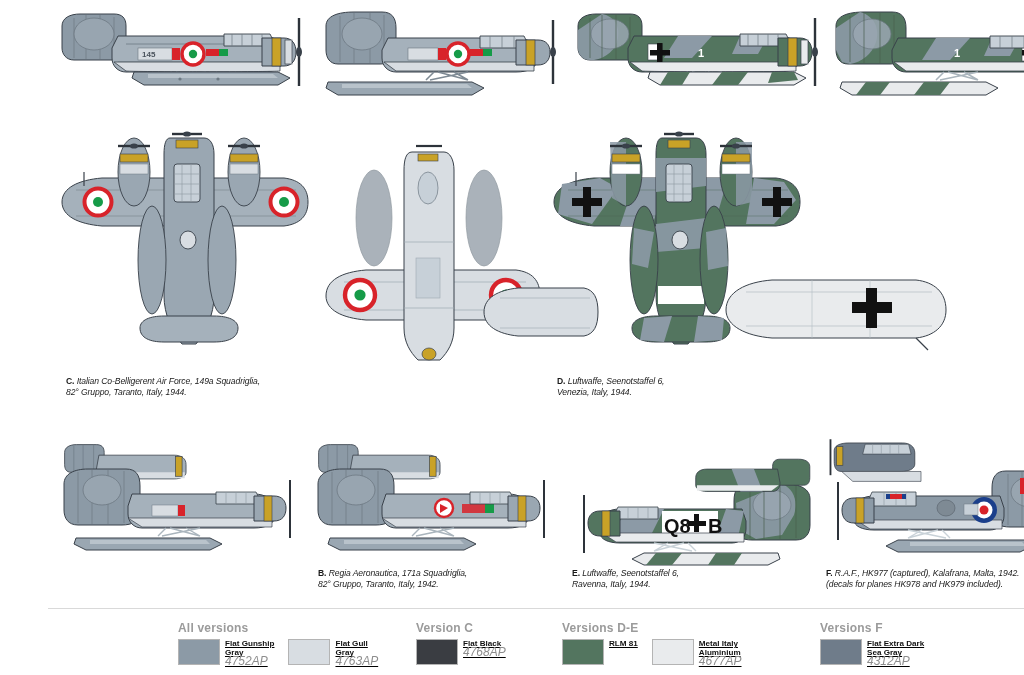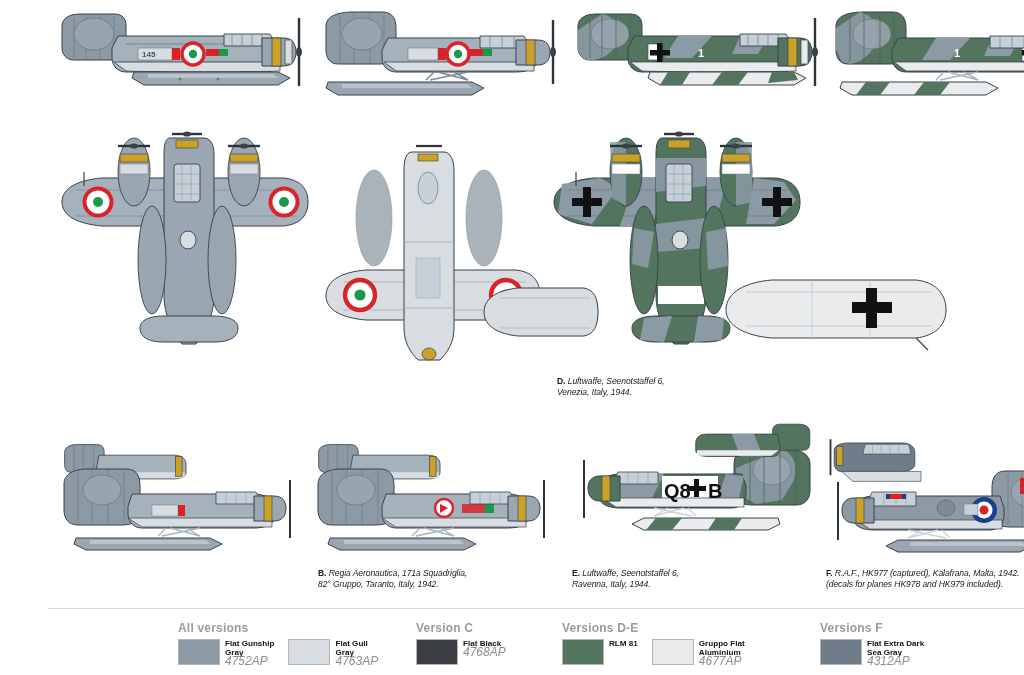--- a/index.html
+++ b/index.html
@@ -42,21 +42,21 @@
   .legend-group { position: absolute; }
   .legend-group-title {
     font-size: 12px;
     color: #9b9b9b;
     font-weight: bold;
     letter-spacing: .2px;
     margin-bottom: 4px;
     white-space: nowrap;
   }
   .swatch-row { display: flex; gap: 14px; }
-  .swatch-item { display: flex; align-items: flex-start; gap: 5px; }
+  .swatch-item { display: flex; align-items: flex-start; gap: 5px; text-decoration: underline; }
   .swatch {
     width: 42px; height: 26px;
     border: 1px solid #b4b4b4;
     flex: 0 0 auto;
   }
   .swatch-text { padding-top: 0px; }
   .swatch-name {
     font-size: 8.1px;
     font-weight: bold;
     color: #111111;
@@ -354,20 +354,25 @@
     </svg>
   </div>
 
   <div class="profile-slot" style="left:432px; top:272px;">
     <svg width="120" height="90" viewBox="0 0 120 90">
       <path d="M4,40 C4,26 18,18 38,16 L104,16 C114,18 118,26 118,40 C118,54 114,62 104,64 L38,64 C18,62 4,54 4,40 Z" fill="#d8dde2" stroke="#39414a" stroke-width="1"></path>
       <path d="M20,26 L110,26 M20,56 L110,56" stroke="#9fa9b2" stroke-width=".6"></path>
     </svg>
   </div>
 
+  <div class="caption" style="left:18px; top:376px; width:300px;">
+    <span class="letter">C.</span>
+    <span>Italian Co-Belligerent Air Force, 149a Squadriglia,</span><br>
+    <span>82° Gruppo, Taranto, Italy, 1944.</span>
+  </div>
 
   <div class="caption" style="left:509px; top:376px; width:280px;">
     <span class="letter">D.</span>
     <span>Luftwaffe, Seenotstaffel 6,</span><br>
     <span>Venezia, Italy, 1944.</span>
   </div>
 
   <div class="profile-slot" style="left:10px; top:438px;">
     <svg width="242" height="118" viewBox="0 0 242 118">
 
@@ -420,21 +425,21 @@
       <path d="M168,54 L168,66 M178,54 L178,66 M188,54 L188,66" stroke="#8e99a3" stroke-width=".6"></path>
       <path d="M196,58 L216,58 C224,58 228,63 228,70 C228,78 224,83 216,83 L196,83 Z" fill="#9aa7b2" stroke="#39414a" stroke-width="1"></path>
       <rect x="206" y="58" width="8" height="25" fill="#c9a227" stroke="#39414a" stroke-width=".6"></rect>
       <path d="M232,42 L232,100" stroke="#2d333a" stroke-width="2"></path>
       <path d="M108,90 L100,98 M128,90 L142,98 M112,90 L142,98 M142,90 L104,98" stroke="#aab5bd" stroke-width="1.4" fill="none"></path>
       <path d="M18,100 L152,100 L164,106 L152,112 L28,112 L16,106 Z" fill="#9aa7b2" stroke="#39414a" stroke-width="1"></path>
       <path d="M32,102 L148,102 L152,106 L32,106 Z" fill="#b9c3cb"></path>
     </svg>
   </div>
 
-  <div class="profile-slot" style="left:518px; top:418px;">
+  <div class="profile-slot" style="left:518px; top:453px;">
     <svg width="250" height="118" viewBox="0 0 250 118">
 
       <path d="M244,46 C244,36 234,31 220,31 L182,31 C172,31 168,37 168,48 L168,76 C168,83 176,87 186,87 L230,87 C240,87 244,80 244,72 Z" fill="#53755f" stroke="#39414a" stroke-width="1"></path>
       <path d="M216,31 C228,36 232,48 228,62 L216,82 L190,86 L172,76 L170,50 Z" fill="#8c9aa6" opacity=".9"></path>
       <ellipse cx="206" cy="52" rx="19" ry="15" fill="#9aa7b2" stroke="#6d7983" stroke-width=".8" opacity=".85"></ellipse>
       <path d="M184,34 L184,85 M198,32 L198,86 M214,32 L214,86 M230,33 L230,85" stroke="#47604f" stroke-width=".7"></path>
       <path d="M176,56 L54,56 C42,56 34,62 34,70 L34,80 C34,86 42,90 54,90 L166,90 C174,90 180,84 180,76 L180,68 Z" fill="#53755f" stroke="#39414a" stroke-width="1"></path>
       <path d="M60,56 L98,56 L86,80 L48,80 Z" fill="#8c9aa6"></path>
       <path d="M160,56 L178,58 L172,84 L150,84 Z" fill="#8c9aa6"></path>
       <rect x="96" y="58" width="56" height="28" fill="#ffffff"></rect>
@@ -570,21 +575,21 @@
       <div class="swatch-row">
         <div class="swatch-item">
           <div class="swatch" style="background:#53755f;"></div>
           <div class="swatch-text">
             <div class="swatch-name">RLM 81</div>
           </div>
         </div>
         <div class="swatch-item">
           <div class="swatch" style="background:#e9ebed;"></div>
           <div class="swatch-text">
-            <div class="swatch-name">Gruppo Flat</div>
+            <div class="swatch-name">Metal Italy</div>
             <div class="swatch-name">Aluminium</div>
             <div class="swatch-code">4677AP</div>
           </div>
         </div>
       </div>
     </div>
 
     <div class="legend-group" style="left:772px; top:12px;">
       <div class="legend-group-title">Versions F</div>
       <div class="swatch-row">

